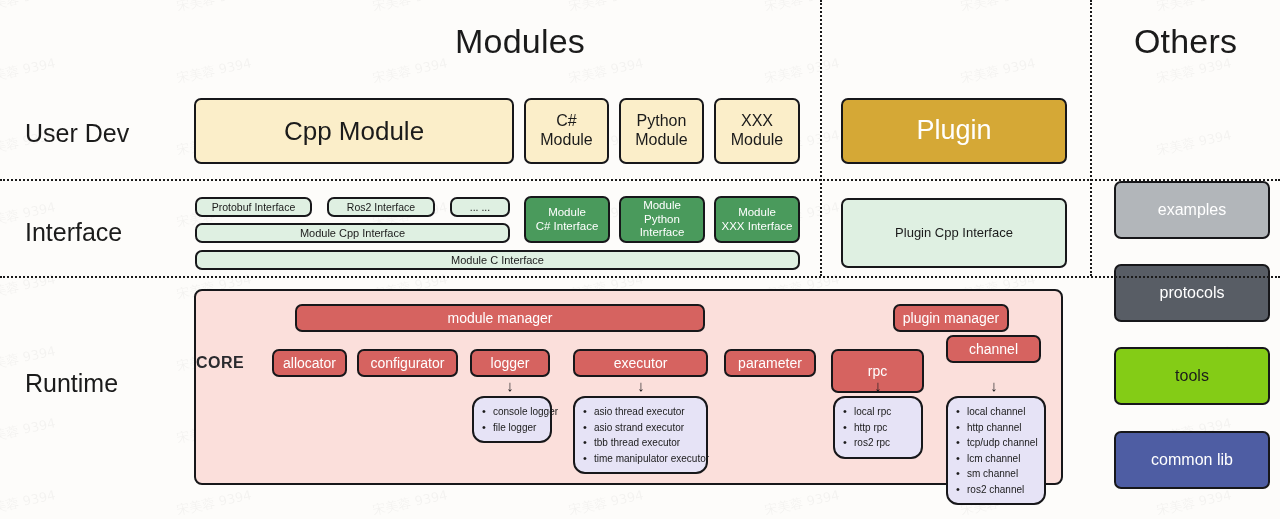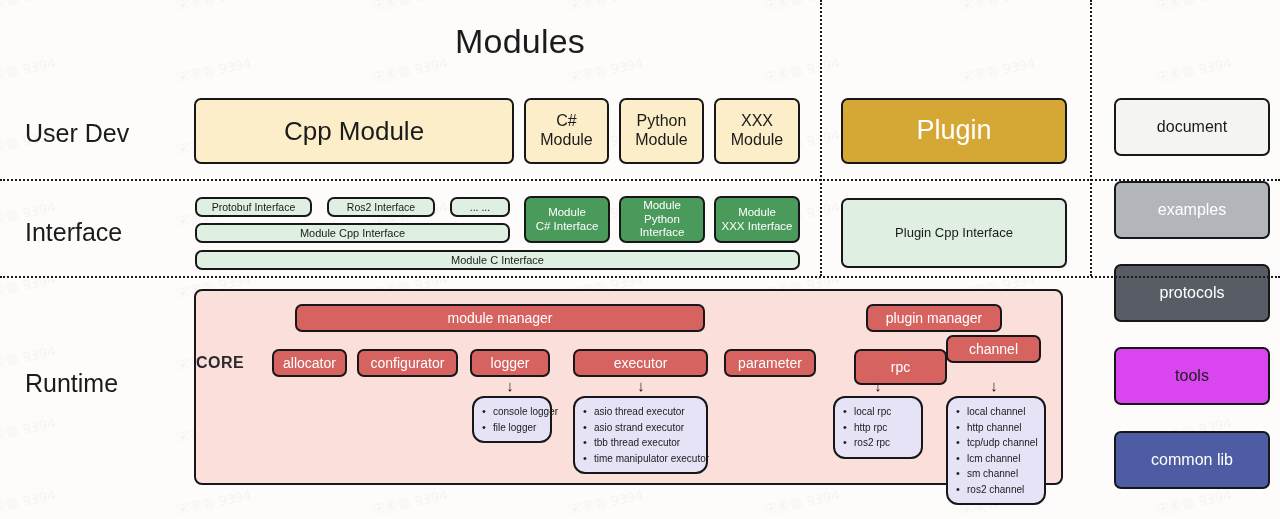--- a/index.html
+++ b/index.html
@@ -131,20 +131,21 @@
       <div class="wm" style="left: -20px; top: 494px;">宋美蓉 9394</div>
       <div class="wm" style="left: 176px; top: 494px;">宋美蓉 9394</div>
       <div class="wm" style="left: 372px; top: 494px;">宋美蓉 9394</div>
       <div class="wm" style="left: 568px; top: 494px;">宋美蓉 9394</div>
       <div class="wm" style="left: 764px; top: 494px;">宋美蓉 9394</div>
       <div class="wm" style="left: 960px; top: 494px;">宋美蓉 9394</div>
       <div class="wm" style="left: 1156px; top: 494px;">宋美蓉 9394</div>
     </div>
 
   <div class="col-head" style="left:320px; top:22px; width:400px;">Modules</div>
+  <div class="col-head" style="left:1098px; top:22px; width:175px;">Others</div>
 
   <div class="row-label" style="left:25px; top:119px;">User Dev</div>
   <div class="row-label" style="left:25px; top:218px;">Interface</div>
   <div class="row-label" style="left:25px; top:369px;">Runtime</div>
 
   <div class="hdash" style="top:179px;"></div>
   <div class="hdash" style="top:276px;"></div>
   <div class="vdash" style="left:820px; height:276px;"></div>
   <div class="vdash" style="left:1090px; height:276px;"></div>
 
@@ -172,28 +173,28 @@
 XXX Interface</div>
 
   <div class="box iface-light iface-sm layer" style="left:195px; top:250px; width:605px; height:20px;">Module C Interface</div>
 
   <div class="box iface-light iface-md layer" style="left:841px; top:198px; width:226px; height:70px;">Plugin Cpp Interface</div>
 
   <div class="runtime-panel layer" style="left:194px; top:289px; width:869px; height:196px;">
     <div class="core-label" style="left:0; top:41px;margin-top:22px;">CORE</div>
 
     <div class="rt-red mgr" style="left:99px; top:13px; width:410px; height:28px;">module manager</div>
-    <div class="rt-red mgr" style="left:670px; top:13px; width:136px; height:28px;">plugin manager</div>
+    <div class="rt-red mgr" style="left:697px; top:13px; width:116px; height:28px;">plugin manager</div>
 
     <div class="rt-red" style="left:76px; top:58px; width:75px; height:28px;">allocator</div>
     <div class="rt-red" style="left:161px; top:58px; width:101px; height:28px;">configurator</div>
     <div class="rt-red" style="left:274px; top:58px; width:80px; height:28px;">logger</div>
     <div class="rt-red" style="left:377px; top:58px; width:135px; height:28px;">executor</div>
     <div class="rt-red" style="left:528px; top:58px; width:92px; height:28px;">parameter</div>
-    <div class="rt-red" style="left:658px; top:58px; width:93px; height:36px;">rpc</div>
+    <div class="rt-red" style="left:635px; top:58px; width:93px; height:44px;">rpc</div>
     <div class="rt-red" style="left:750px; top:44px; width:95px; height:28px;text-align:center;">channel</div>
 
     <div class="arrow" style="left:300px; top:87px; width:28px;">↓</div>
     <div class="arrow" style="left:431px; top:87px; width:28px;">↓</div>
     <div class="arrow" style="left:668px; top:87px; width:28px;">↓</div>
     <div class="arrow" style="left:784px; top:87px; width:28px;">↓</div>
 
     <div class="sublist" style="left:276px; top:105px; width:80px;">
       <ul id="list-logger">
           <li>console logger</li>
@@ -220,19 +221,18 @@
           <li>local channel</li>
           <li>http channel</li>
           <li>tcp/udp channel</li>
           <li>lcm channel</li>
           <li>sm channel</li>
           <li>ros2 channel</li>
         </ul>
     </div>
   </div>
 
-  <div class="other-box layer" style="left: 1114px; top: 98px; width: 156px; height: 58px; background: rgb(244, 244, 243); color: rgb(27, 27, 27);">document</div>
   <div class="other-box layer" style="left: 1114px; top: 181px; width: 156px; height: 58px; background: rgb(178, 182, 186); color: rgb(255, 255, 255);">examples</div>
   <div class="other-box layer" style="left: 1114px; top: 264px; width: 156px; height: 58px; background: rgb(88, 93, 101); color: rgb(255, 255, 255);">protocols</div>
-  <div class="other-box layer" style="left: 1114px; top: 347px; width: 156px; height: 58px; background: #d946ef; color: rgb(27, 27, 27);">tools</div>
+  <div class="other-box layer" style="left: 1114px; top: 347px; width: 156px; height: 58px; background: #84cc16; color: rgb(27, 27, 27);">tools</div>
   <div class="other-box layer" style="left: 1114px; top: 431px; width: 156px; height: 58px; background: rgb(78, 93, 163); color: rgb(255, 255, 255);">common lib</div>
 
 </div>
 
 </body></html>

